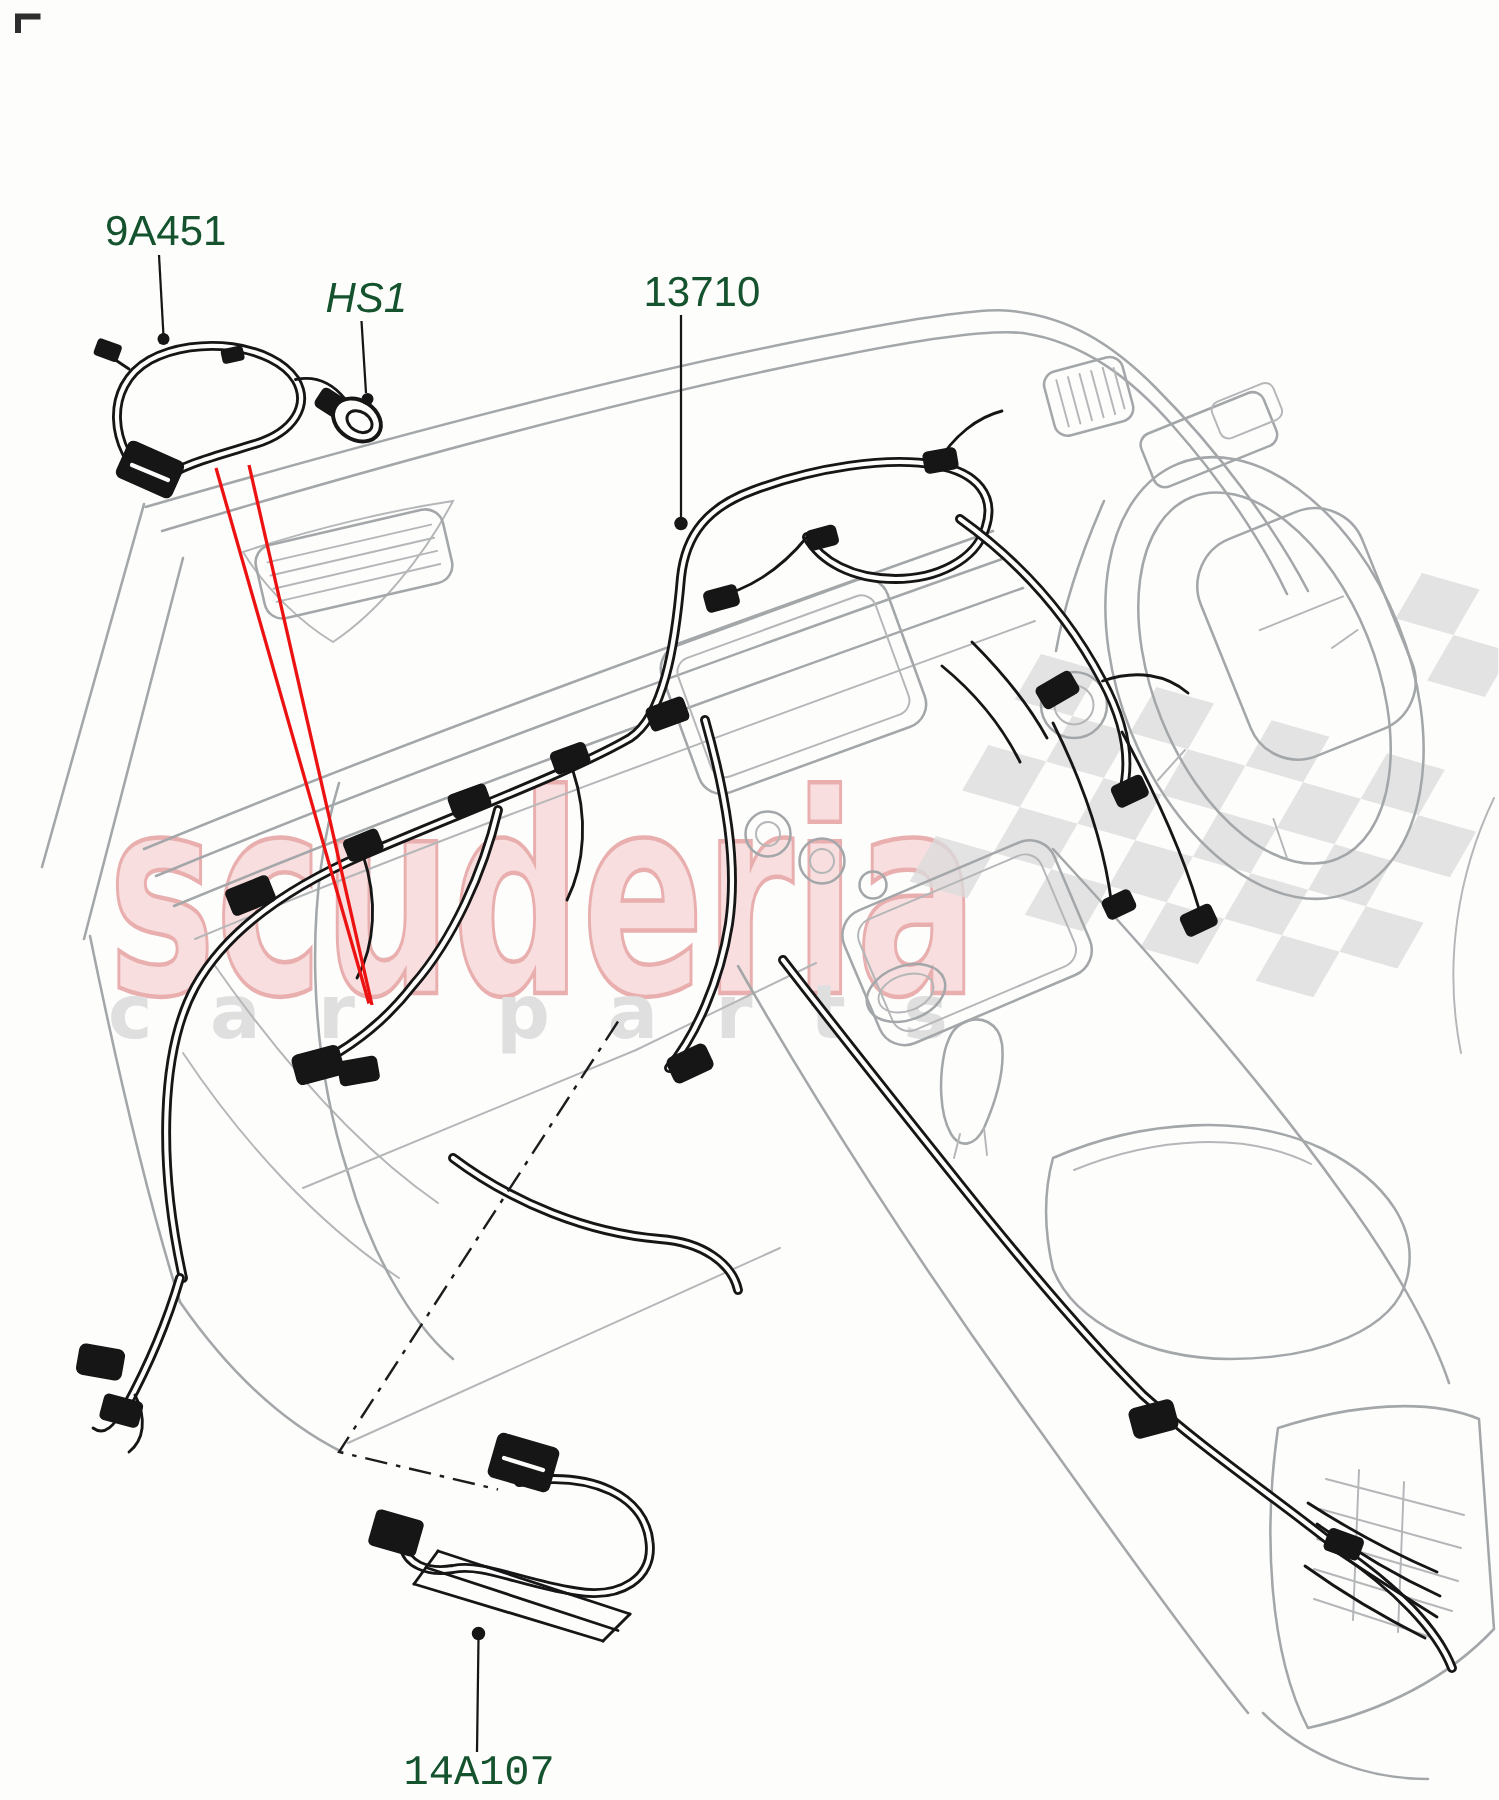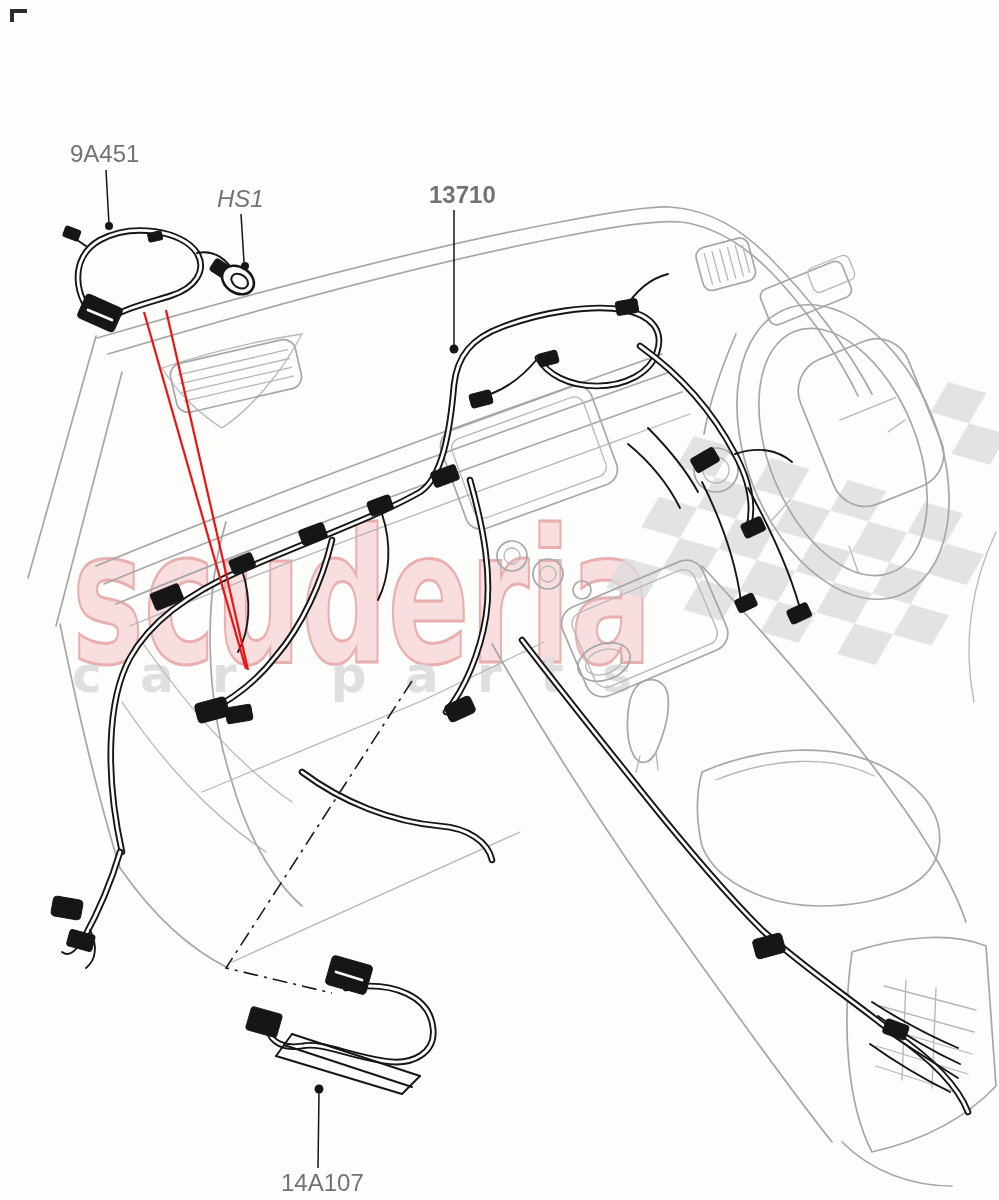--- a/index.html
+++ b/index.html
@@ -15,27 +15,27 @@
   .tube-o{stroke:#161616;stroke-width:6.6;fill:none;stroke-linecap:round;stroke-linejoin:round;}
   .tube-i{stroke:#FDFDFC;stroke-width:2.8;fill:none;stroke-linecap:round;stroke-linejoin:round;}
   .wire{stroke:#161616;stroke-width:1.9;fill:none;stroke-linecap:round;}
   .con{fill:#161616;stroke:#161616;stroke-width:1;}
   .phantom{stroke:#1c1c1c;stroke-width:1.6;fill:none;stroke-dasharray:15 6 3 6;}
   .redline{stroke:#EC1212;stroke-width:2.2;fill:none;}
   .leader{stroke:#161616;stroke-width:1.5;fill:none;}
   .dot{fill:#161616;}
   
   .lbl{
-    position:absolute;color:#737373;font-size:24px;line-height:22px;
+    position:absolute;color:#14532d;font-size:28px;line-height:22px;
     font-family:"Liberation Sans",sans-serif;white-space:nowrap;cursor:pointer;
   }
   #lbl-9a451{left:70px;top:143px;}
   #lbl-hs1{left:217px;top:188px;font-style:italic;}
-  #lbl-13710{left:429px;top:184px;font-weight:bold;}
-  #lbl-14a107{left:281px;top:1172px;}
+  #lbl-13710{left:429px;top:184px;}
+  #lbl-14a107{left:269px;top:1172px;font-family:Liberation Mono, monospace;}
   
   .wm-brand{fill:#F8DEDE;stroke:#E9AFAF;stroke-width:3;font-weight:bold;
     font-family:"DejaVu Sans","Liberation Sans",sans-serif;}
   .wm-tag{fill:#DFDFDF;font-weight:bold;font-family:"DejaVu Sans","Liberation Sans",sans-serif;}
   .flagcell{fill:#DBDBDB;opacity:.78;}
 </style>
 </head>
 <body>
 
 <div class="stage">

